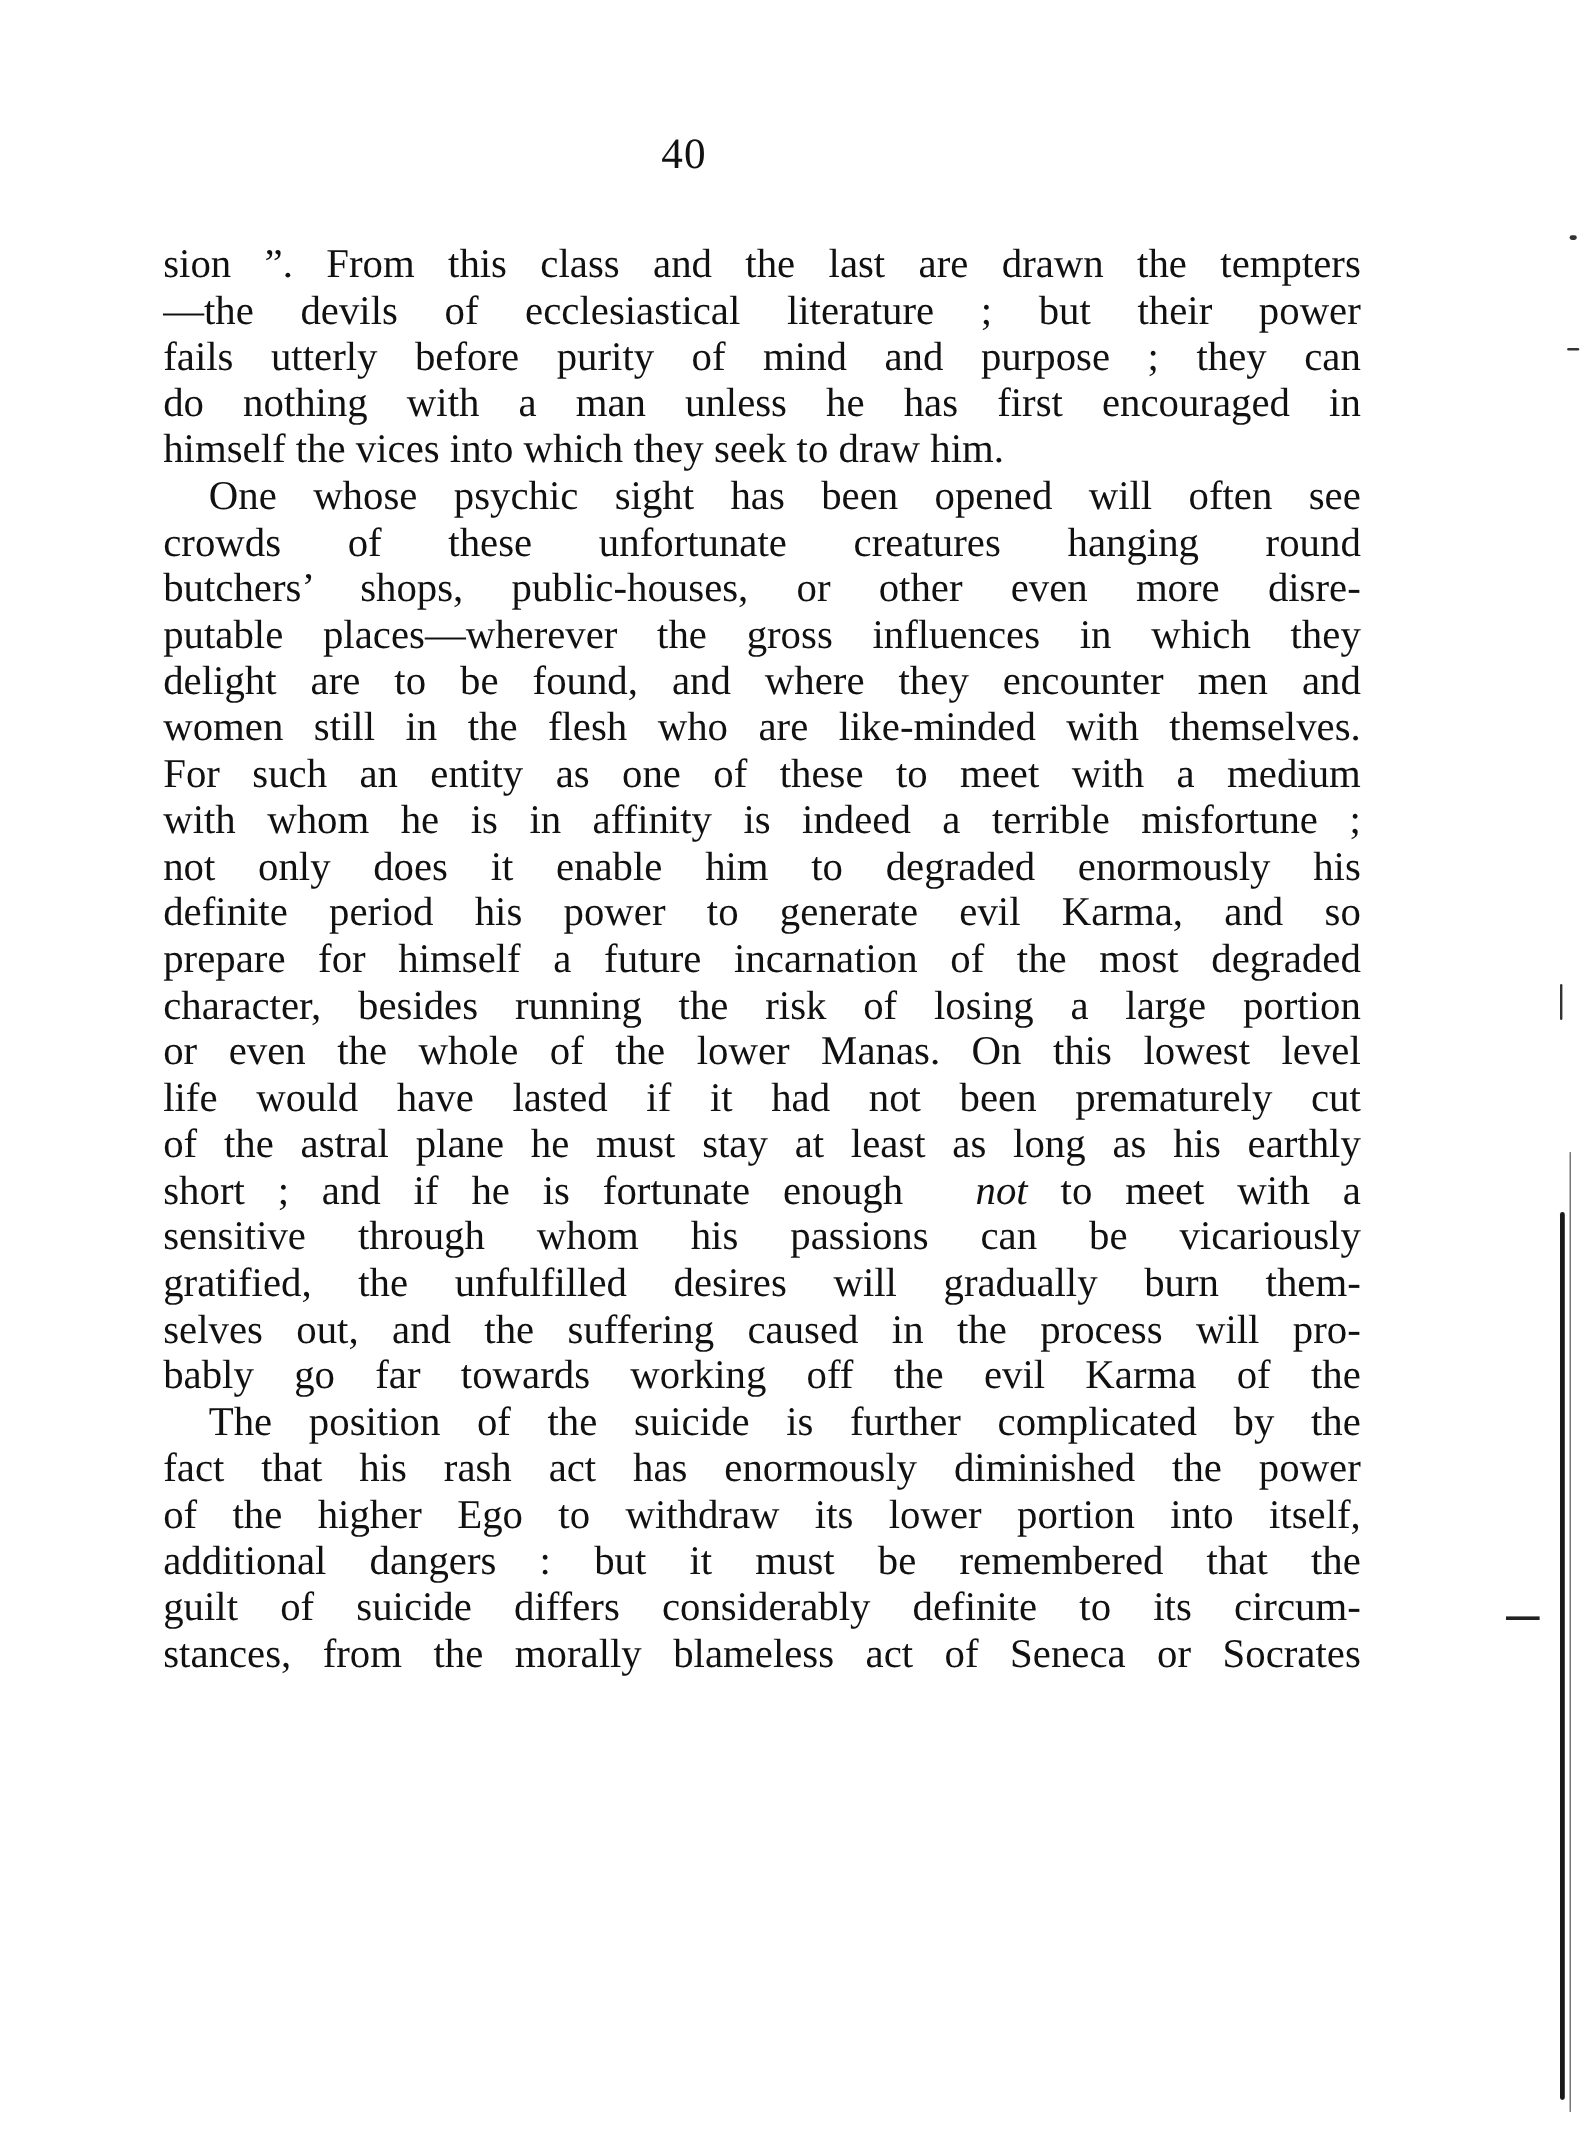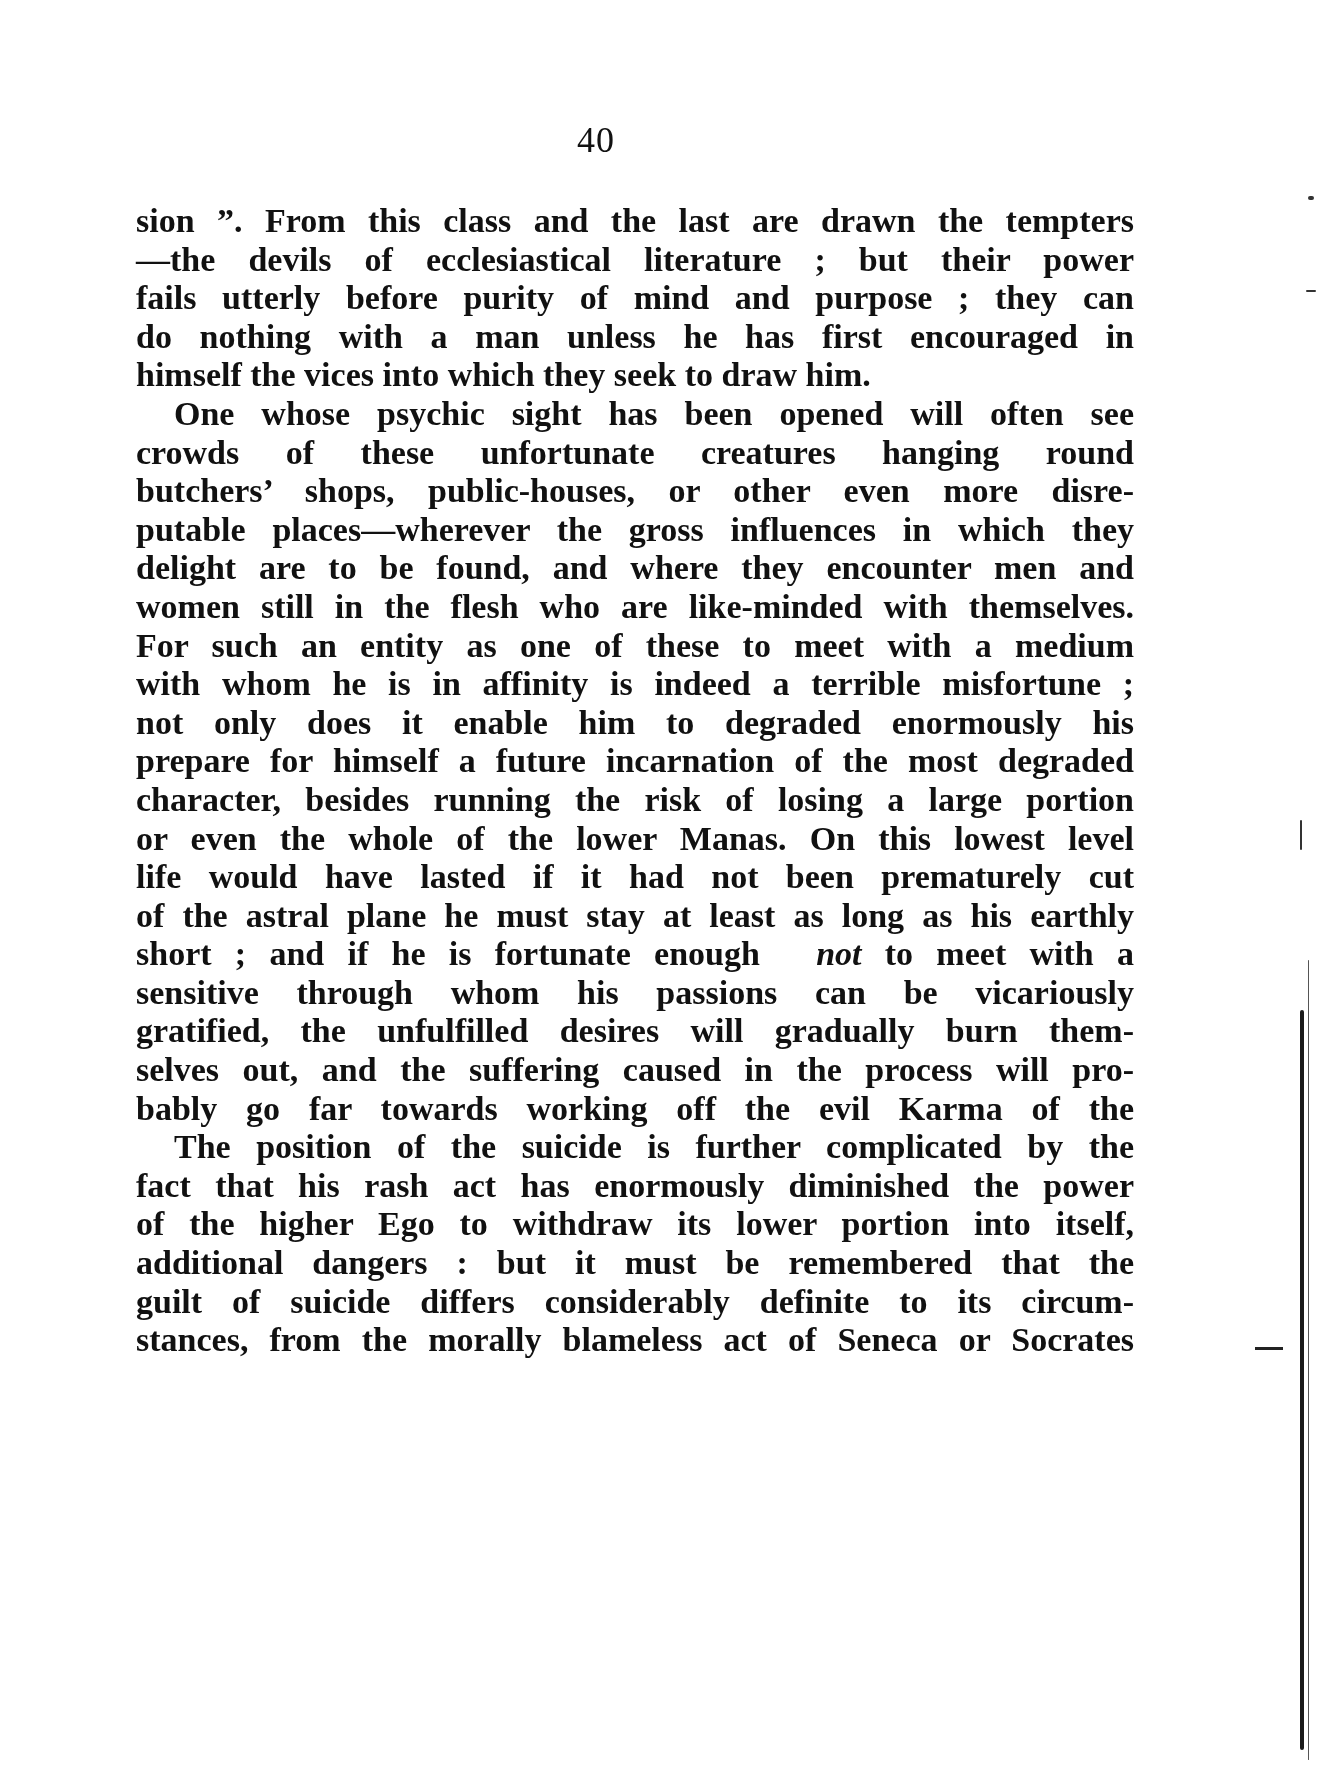--- a/index.html
+++ b/index.html
@@ -17,32 +17,30 @@
     }
     .page {
       position: absolute;
       left: 0; top: 0;
       width: 1324px; height: 1784px;
     }
     .page-number {
       position: absolute;
       left: 0;
       width: 1140px;
-      top: 119px;
+      top: 107px;
       text-align: center;
       font-size: 36px;
       letter-spacing: 1px;
-      padding-left: 26px;
     }
     .text-block {
       position: absolute;
       left: 136px;
       top: 202px;
       width: 998px;
-      font-weight: bold;
     }
     .line {
       display: block;
       height: 38.6px;
       line-height: 38.6px;
       font-size: 34px;
       white-space: nowrap;
       text-align: justify;
       text-align-last: justify;
     }
@@ -103,20 +101,21 @@
     <span class="line last">himself the vices into which they seek to draw him.</span>
     <span class="line indent">One whose psychic sight has been opened will often see</span>
     <span class="line">crowds of these unfortunate creatures hanging round</span>
     <span class="line">butchers’ shops, public-houses, or other even more disre-</span>
     <span class="line">putable places—wherever the gross influences in which they</span>
     <span class="line">delight are to be found, and where they encounter men and</span>
     <span class="line">women still in the flesh who are like-minded with themselves.</span>
     <span class="line">For such an entity as one of these to meet with a medium</span>
     <span class="line">with whom he is in affinity is indeed a terrible misfortune ;</span>
     <span class="line">not only does it enable him to degraded enormously his</span>
+    <span class="line">definite period his power to generate evil Karma, and so</span>
     <span class="line">prepare for himself a future incarnation of the most degraded</span>
     <span class="line">character, besides running the risk of losing a large portion</span>
     <span class="line">or even the whole of the lower Manas.  On this lowest level</span>
     <span class="line">life would have lasted if it had not been prematurely cut</span>
     <span class="line">of the astral plane he must stay at least as long as his earthly</span>
     <span class="line"><span>short ; and if he is fortunate enough </span><i>not</i><span> to meet with a</span></span>
     <span class="line">sensitive through whom his passions can be vicariously</span>
     <span class="line">gratified, the unfulfilled desires will gradually burn them-</span>
     <span class="line">selves out, and the suffering caused in the process will pro-</span>
     <span class="line">bably go far towards working off the evil Karma of the</span>

